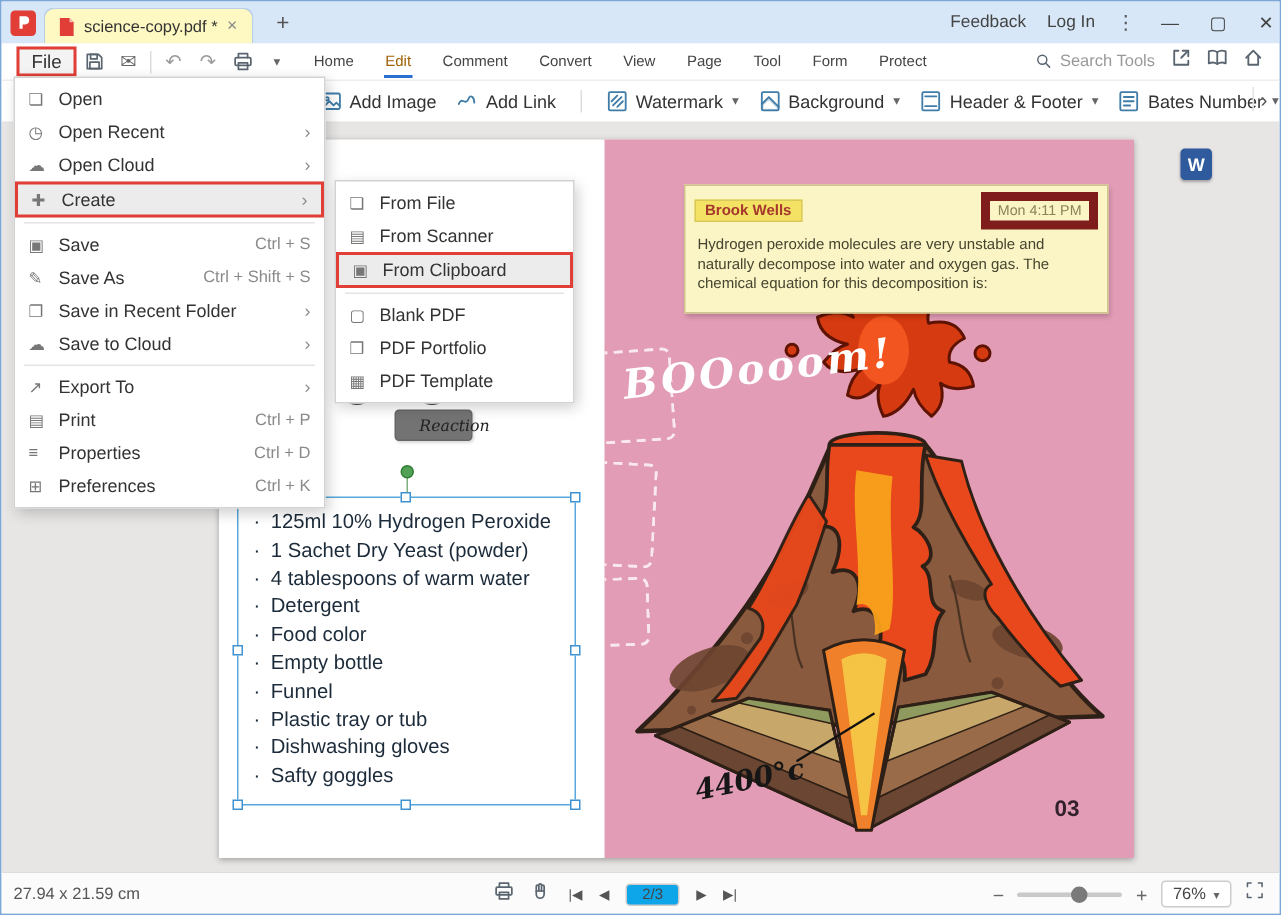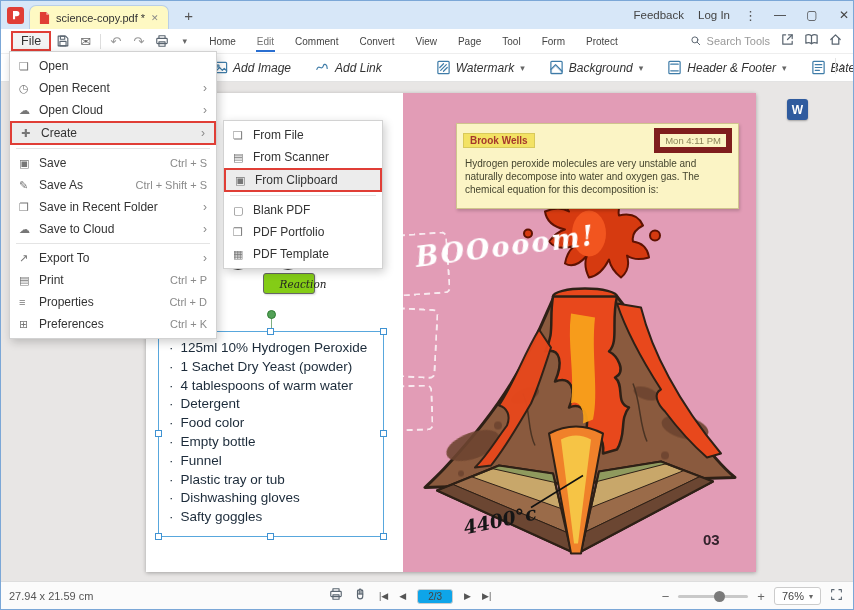--- a/index.html
+++ b/index.html
@@ -20,29 +20,29 @@
   .win-btn { font-size:12px; color:#444; width:18px; text-align:center; }
 
   
   .menurow { position:absolute; top:28px; left:0; right:0; height:25px; background:#fff; display:flex; align-items:center; border-bottom:1px solid #eee; }
   .file-btn { margin-left:10px; padding:1px 8px; font-size:12.5px; color:#333; border:2px solid #e03e36; background:#f3f3f3; }
   .iconbtn { width:23px; height:20px; display:flex; align-items:center; justify-content:center; color:#666; font-size:13px; }
   .iconbtn svg { width:14px; height:14px; }
   .vsep { width:1px; height:15px; background:#ddd; margin:0 3px; }
   .menus { display:flex; gap:19px; margin-left:12px; }
   .menu-item { font-size:10px; color:#444; padding:3px 1px; position:relative; }
-  .menu-item.active { color:#737373; }
+  .menu-item.active { color:#a16207; }
   .menu-item.active::after { content:""; position:absolute; left:0; right:0; bottom:-2px; height:2px; background:#2a6fd1; }
   .search-box { margin-left:auto; display:flex; align-items:center; gap:5px; color:#999; font-size:11px; padding:2px 6px; }
   .search-box svg { width:12px; height:12px; }
   .menurow-right { display:flex; align-items:center; gap:9px; padding:0 10px 0 4px; }
   .menurow-right svg { width:15px; height:15px; }
 
   
-  .ribbon { position:absolute; top:53px; left:0; right:0; height:28px; background:#fff; border-bottom:1px solid #e3e3e3; display:flex; align-items:center; padding-left:212px; gap:24px;font-style:italic; }
+  .ribbon { position:absolute; top:53px; left:0; right:0; height:28px; background:#fff; border-bottom:1px solid #e3e3e3; display:flex; align-items:center; padding-left:212px; gap:13px; }
   .rb-item { display:flex; align-items:center; gap:5px; font-size:12px; color:#333; white-space:nowrap; }
   .rb-item svg { width:15px; height:15px; }
   .rb-caret { font-size:9px; color:#666; margin-left:1px; }
   .rb-more { position:absolute; right:4px; top:4px; font-size:14px; color:#555; padding:0 4px; border-left:1px solid #e3e3e3; }
 
   
   .docarea { position:absolute; top:81px; left:0; right:0; height:501px; background:#e8e6e5; overflow:hidden; }
   .page { position:absolute; left:145px; top:11px; width:610px; height:479px; background:#fff; box-shadow:0 1px 4px rgba(0,0,0,.3); }
   .pink { position:absolute; left:257px; top:0; width:353px; height:479px; background:#e29cb6; overflow:hidden; }
 
@@ -59,21 +59,21 @@
   .sk1 { left:-8px; top:140px; width:54px; height:62px; transform:rotate(-4deg); }
   .sk2 { left:-12px; top:215px; width:46px; height:70px; transform:rotate(3deg); }
   .sk3 { left:-10px; top:292px; width:40px; height:46px; transform:rotate(-2deg); }
 
   .volcano-svg { position:absolute; left:0; top:0; width:353px; height:479px; }
   .temp-label { position:absolute; left:60px; top:416px; font-family:"DejaVu Serif",serif; font-style:italic; font-weight:700; font-size:19px; color:#161616; transform:rotate(-12deg); }
   .page-num { position:absolute; left:300px; top:438px; font-size:15px; font-weight:bold; color:#33222c; }
 
   
   .rx-circle { position:absolute; width:28px; height:28px; border:1.5px solid #3a3a3a; border-radius:50%; background:#fff; }
-  .rx-label { position:absolute; left:117px; top:180px; width:52px; height:21px; background:#84cc16; border:1px solid #666; border-radius:3px; box-shadow:1px 1px 2px rgba(0,0,0,.15); font-size:10.5px; color:#222; display:flex; align-items:center; justify-content:center; font-family:"DejaVu Serif",serif; font-style:italic;padding-left:28px; }
+  .rx-label { position:absolute; left:117px; top:180px; width:52px; height:21px; background:#737373; border:1px solid #666; border-radius:3px; box-shadow:1px 1px 2px rgba(0,0,0,.15); font-size:10.5px; color:#222; display:flex; align-items:center; justify-content:center; font-family:"DejaVu Serif",serif; font-style:italic;padding-left:28px; }
 
   
   .textbox { position:absolute; left:12px; top:238px; width:226px; height:206px; border:1.5px solid #58a7dd; }
   .ing-list { padding:7px 0 0 10px; }
   .ing-line { display:flex; gap:7px; font-size:13.5px; line-height:18.8px; color:#1c2b3a; }
   .bullet { color:#1c2b3a; }
   .handle { position:absolute; width:7px; height:7px; background:#fff; border:1.5px solid #3f92d2; }
   .h-tl{left:-4px;top:-4px}.h-tm{left:calc(50% - 4px);top:-4px}.h-tr{right:-4px;top:-4px}
   .h-ml{left:-4px;top:calc(50% - 4px)}.h-mr{right:-4px;top:calc(50% - 4px)}
   .h-bl{left:-4px;bottom:-4px}.h-bm{left:calc(50% - 4px);bottom:-4px}.h-br{right:-4px;bottom:-4px}

